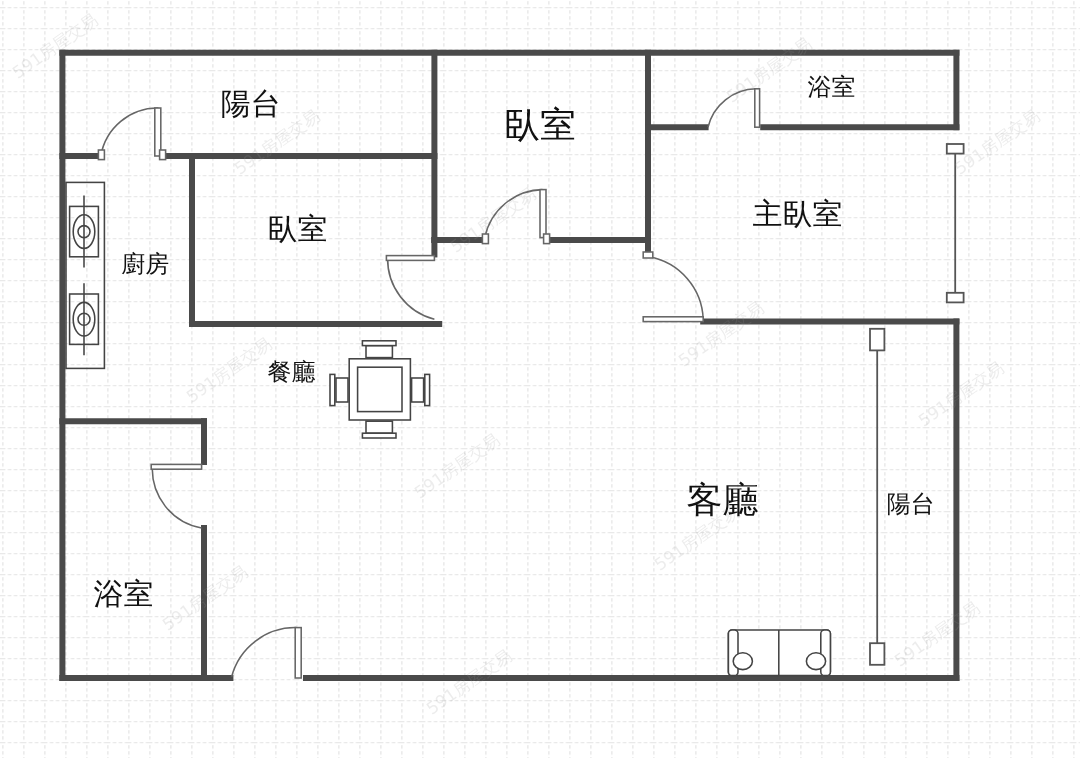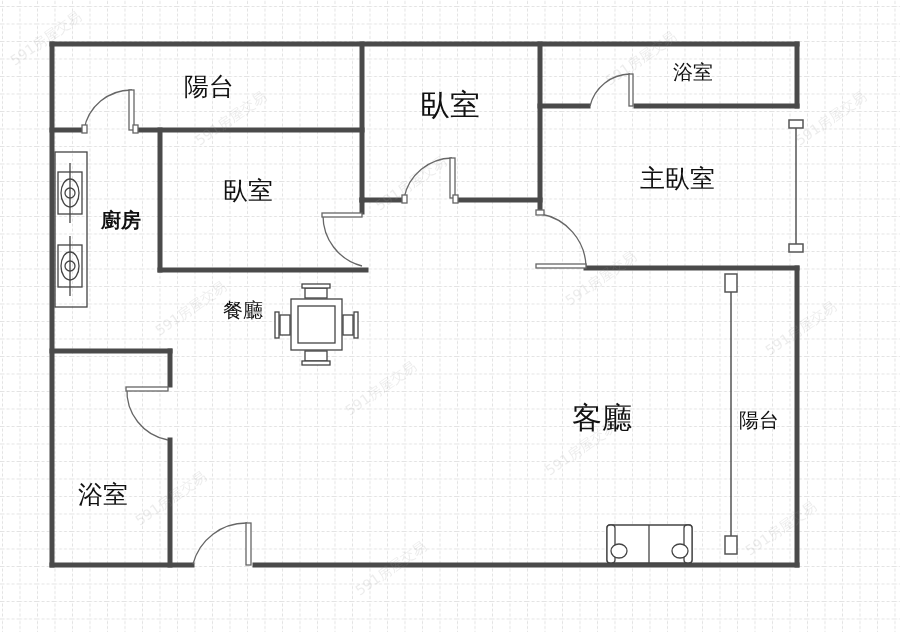--- a/index.html
+++ b/index.html
@@ -143,18 +143,18 @@
 <div class="wm" style="left:760px;top:320px;">591房屋交易</div>
 <div class="wm" style="left:130px;top:490px;">591房屋交易</div>
 <div class="wm" style="left:540px;top:440px;">591房屋交易</div>
 <div class="wm" style="left:350px;top:560px;">591房屋交易</div>
 <div class="wm" style="left:740px;top:520px;">591房屋交易</div>
 
 <div class="label md" style="left:184px;top:74px;">陽台</div>
 <div class="label lg" style="left:420px;top:90px;">臥室</div>
 <div class="label sm" style="left:673px;top:62px;">浴室</div>
 <div class="label md" style="left:223px;top:178px;">臥室</div>
-<div class="label md" style="left:640px;top:166px;">主臥室</div>
-<div class="label sm" style="left:101px;top:210px;font-weight:bold;">廚房</div>
+<div class="label md" style="left:627px;top:166px;">主臥室</div>
+<div class="label sm" style="left:101px;top:210px;">廚房</div>
 <div class="label sm" style="left:223px;top:300px;">餐廳</div>
 <div class="label lg" style="left:572px;top:405px;font-family:Liberation Mono, monospace;">客廳</div>
 <div class="label sm" style="left:739px;top:410px;">陽台</div>
 <div class="label md" style="left:78px;top:482px;">浴室</div>
 
 </body></html>

